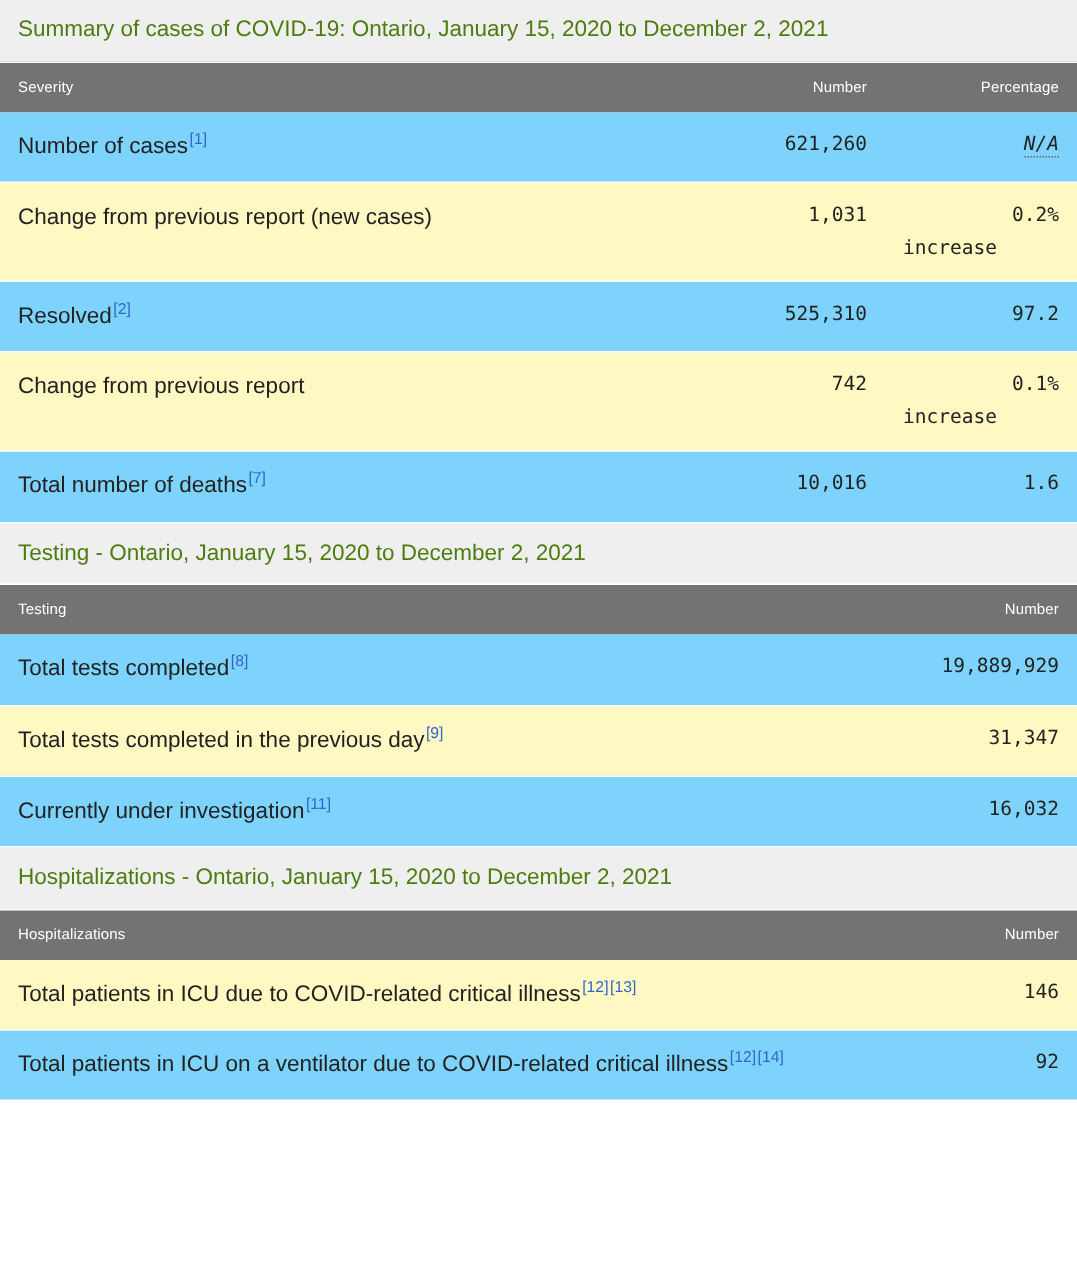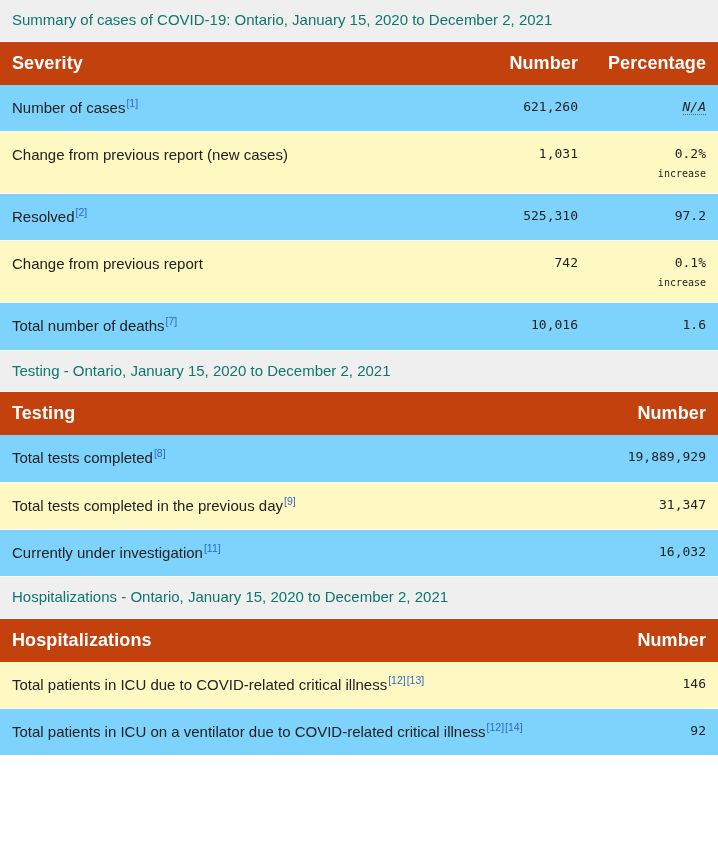--- a/index.html
+++ b/index.html
@@ -18,33 +18,33 @@
     border-collapse: collapse;
     table-layout: fixed;
   }
   .table td, .table th {
     padding: 0;
     margin: 0;
   }
   
   .caption-row td {
     background: #efefef;
-    color: #0f766e;
+    color: #4d7c0f;
     font-size: 15px;
     padding: 11px 12px 11px 12px;
     border-bottom: 1px solid #ffffff;
     font-weight: normal;
     line-height: 1.25;
   }
   
   .head-row th {
-    background: #c2410c;
+    background: #737373;
     color: #ffffff;
-    font-size: 18px;
-    font-weight: bold;
+    font-size: 10px;
+    font-weight: normal;
     padding: 11px 12px;
     text-align: left;
     vertical-align: middle;
     letter-spacing: 0.1px;
   }
   .head-row th.num,
   .head-row th.pct {
     text-align: right;
   }
   
@@ -69,22 +69,22 @@
     font-family: "DejaVu Sans Mono", monospace;
     font-size: 13px;
   }
   td.pct {
     font-family: "DejaVu Sans Mono", monospace;
     font-size: 13px;
   }
   .sub {
     display: block;
     font-family: "DejaVu Sans Mono", monospace;
-    font-size: 10px;
-    text-align: right;
+    font-size: 13px;
+    text-align: left;
     margin-top: 4px;
   }
   .ref {
     color: #3366cc;
     font-size: 10.5px;
     vertical-align: super;
     line-height: 0;
     margin-left: 1px;
     text-decoration: none;
   }

